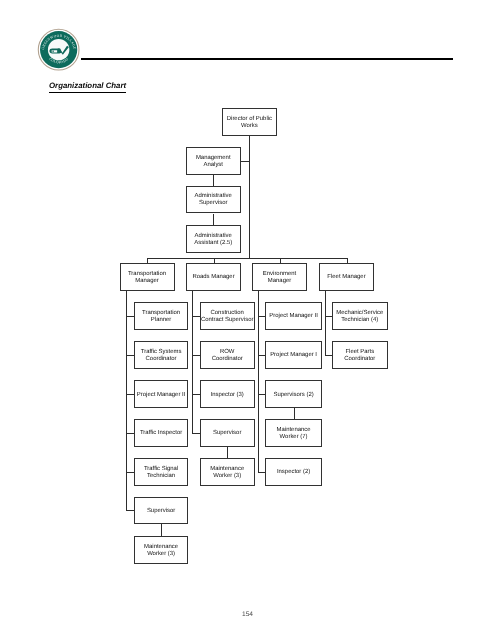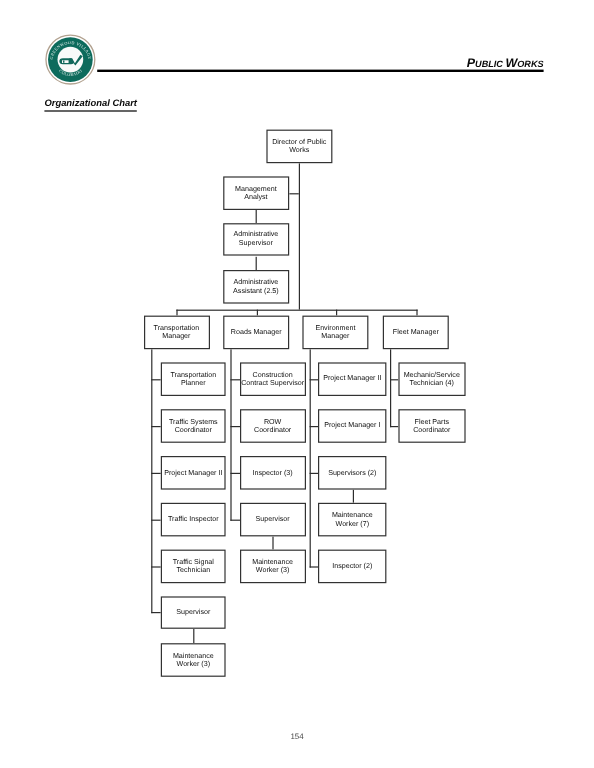--- a/index.html
+++ b/index.html
@@ -8,21 +8,21 @@
 
   
   #logo{position:absolute;left:36.9px;top:28.4px;width:43.3px;height:43.3px;}
   .ringtext{font-family:"Liberation Serif",serif;font-size:16px;font-weight:normal;fill:#edf4f2;letter-spacing:1.4px;}
   .hdr-rule{position:absolute;left:80.9px;top:58.3px;width:371.8px;height:1.4px;background:#000;}
   .hdr-title{position:absolute;left:0;right:42px;top:47.5px;text-align:right;
              font-family:"Liberation Sans",sans-serif;font-weight:bold;font-style:italic;
              font-size:10.4px;color:#0a0a0a;white-space:nowrap;line-height:11px;letter-spacing:0px;}
   .hdr-title .sm{font-size:7.6px;}
   .hdr-title .cap{font-size:10.4px;}
-  .orgtitle{position:absolute;left:37px;top:80.9px;font-family:"Liberation Sans",sans-serif;
+  .orgtitle{position:absolute;left:49px;top:80.9px;font-family:"Liberation Sans",sans-serif;
             font-weight:bold;font-style:italic;font-size:7.85px;color:#0a0a0a;
             border-bottom:1.1px solid #000;padding-bottom:1.4px;line-height:9.4px;
             display:inline-block;}
 
   
   #chart{position:absolute;left:0;top:0;width:495px;height:640px;}
   .box{position:absolute;border:1px solid #323232;background:#fff;box-sizing:border-box;
        display:flex;align-items:center;justify-content:center;text-align:center;
        font-size:5.95px;line-height:7.2px;color:#111111;letter-spacing:0px;}
   .box span{display:block;padding:0;position:relative;top:1.1px;}
@@ -52,21 +52,20 @@
     </text>
     <g transform="translate(99,101) scale(0.99,0.92) translate(-100,-100)">
       <path fill="#10685b" fill-rule="evenodd" d="M 72 93 L 105 93 L 114 110 Q 114 118 104 118 L 72 118 Q 58 118 58 105.5 Q 58 93 72 93 Z
                M 68.5 101.5 L 94 101.5 L 94 113 L 68.5 113 Z"></path>
       <path fill="#10685b" d="M 72.5 103 L 78 103 L 78 111.8 L 72.5 111.8 Z"></path>
       <path fill="#10685b" d="M 96 93 L 108 93 L 118.5 114.5 L 140 79 L 149 85 L 120.5 124 Z"></path>
     </g>
   </svg>
 
   <div class="hdr-rule"></div>
-  <div class="hdr-title"><span class="cap">P</span><span class="sm">UBLIC </span><span class="cap">W</span><span class="sm">ORKS</span></div>
   <div class="orgtitle">Organizational Chart</div>
 
   <div id="chart">
       <div class="ln" style="left: 249.3px; top: 135.6px; width: 1px; height: 122.4px;"></div>
       <div class="ln" style="left: 240.6px; top: 160.6px; width: 8.7px; height: 1px;"></div>
       <div class="ln" style="left: 213.1px; top: 174.6px; width: 1px; height: 11.6px;"></div>
       <div class="ln" style="left: 213.1px; top: 213.5px; width: 1px; height: 11.7px;"></div>
       <div class="ln" style="left: 147px; top: 258px; width: 200.5px; height: 1px;"></div>
       <div class="ln" style="left: 147px; top: 258px; width: 1px; height: 5.2px;"></div>
       <div class="ln" style="left: 213.5px; top: 258px; width: 1px; height: 5.2px;"></div>

